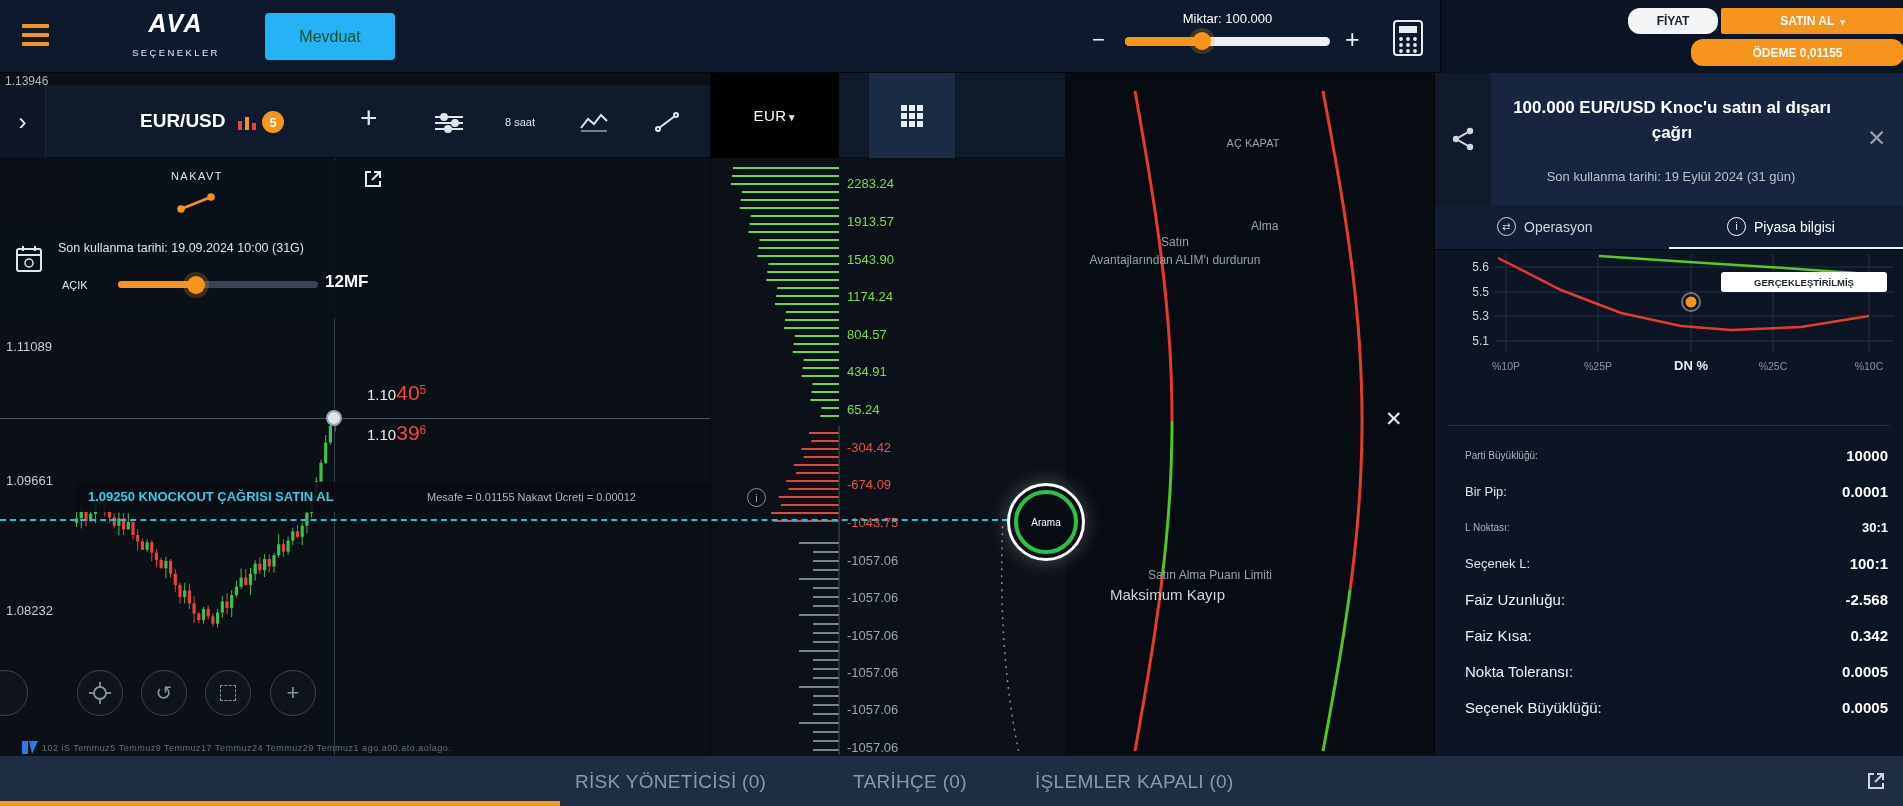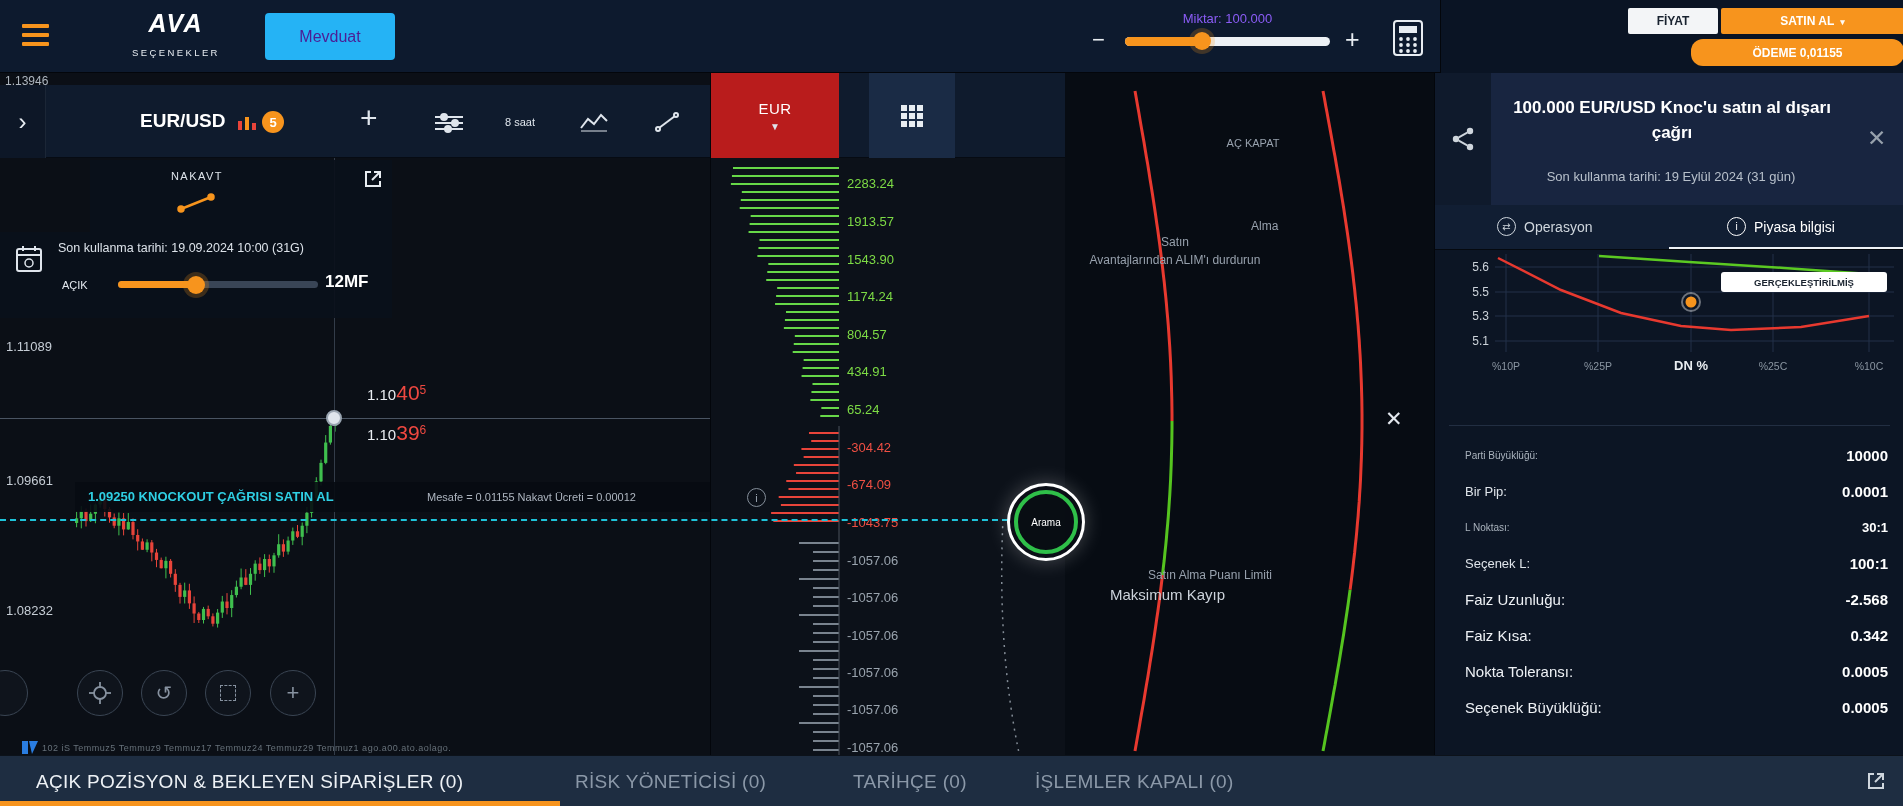--- a/index.html
+++ b/index.html
@@ -7,33 +7,33 @@
   body{font-family:"Liberation Sans",sans-serif;-webkit-font-smoothing:antialiased;color:#e8edf2}
   .app{position:relative;width:1903px;height:806px;overflow:hidden;background:#0b0f16}
   .abs{position:absolute}
   svg{display:block}
 
   
   .topbar{background:#0d1a2e;border-bottom:1px solid #03060b;z-index:40}
   .hbar{width:27px;height:4px;background:#f7941d;margin:5px 0;border-radius:1px}
   .logo-main{font-size:25px;font-weight:bold;font-style:italic;color:#fff;letter-spacing:2px;line-height:26px}
   .logo-sub{font-size:9.5px;letter-spacing:2.4px;color:#e8edf2;margin-top:11px}
-  .deposit-btn{background:#25b3f5;border:none;border-radius:4px;color:#4c1d95;font-size:16px;font-family:inherit;cursor:pointer}
+  .deposit-btn{background:#25b3f5;border:none;border-radius:4px;color:#14532d;font-size:16px;font-family:inherit;cursor:pointer}
   .balance-panel{background:#17283f;border-left:1px solid #0a1322;border-right:1px solid #0a1322}
   .balance-label{position:absolute;right:62px;top:11px;font-size:12px;color:#9fb0c4}
   .balance-value{position:absolute;right:62px;top:30px;font-size:16px;font-weight:bold;color:#fff}
   .kebab{position:absolute;right:12px;top:20px;font-size:22px;color:#dfe5ec;cursor:pointer}
-  .amount-label{font-size:13px;color:#8b5cf6}
+  .amount-label{font-size:13px;color:#ffffff}
   .stepper{font-size:22px;color:#e7ecf1;cursor:pointer;line-height:20px}
   .slider-track{height:9px;border-radius:5px;background:#edf1f5;overflow:hidden}
   .slider-fill{height:100%;background:#f7941d}
   .slider-thumb{width:18px;height:18px;border-radius:50%;background:#f7941d;box-shadow:0 0 0 4px rgba(247,148,29,.22)}
   .right-zone{background:#0a1424;border-left:1px solid #03060b}
   .put-btn{background:#0f1b2e;border:1px solid #273750;border-radius:3px;color:#ccd4de;font-size:11px;letter-spacing:.5px;font-family:inherit;cursor:pointer}
-  .price-btn{background:#f3f5f7;border:none;border-radius:2px;color:#18222f;font-size:12px;font-weight:bold;font-family:inherit;cursor:pointer}
+  .price-btn{background:#f3f5f7;border:none;border-radius:12px;color:#18222f;font-size:12px;font-weight:bold;font-family:inherit;cursor:pointer}
   .buy-btn{background:#f7941d;border:none;border-radius:2px;color:#fff;font-size:12px;font-weight:bold;font-family:inherit;cursor:pointer}
   .pay-btn{background:#f7941d;border:none;border-radius:12px;color:#fff;font-size:12px;font-weight:bold;font-family:inherit;cursor:pointer}
   .caret{font-size:9px;margin-left:6px;opacity:.95}
 
   
   .chart-panel{background:#0b0f16;overflow:hidden}
   .chart-header{background:#0f1b2d;border-bottom:1px solid #060b13;z-index:5}
   .chev-tile{width:46px;height:73px;background:#0d1727;border-right:1px solid #1b2636;color:#e8edf2;
              font-size:24px;display:flex;align-items:center;justify-content:center;cursor:pointer}
   .symbol{font-size:19px;font-weight:bold;color:#fff}
@@ -50,21 +50,21 @@
   .ko-strip{background:rgba(7,11,18,.9);z-index:18}
   .ko-label{font-size:13px;font-weight:bold;color:#2fd0e4}
   .ko-dist{font-size:11px;color:#aeb6c0}
   .tool-circle{width:46px;height:46px;border-radius:50%;border:1px solid #3a4553;background:rgba(18,24,34,.6);
                color:#8792a0;display:flex;align-items:center;justify-content:center;cursor:pointer;z-index:8}
   .xaxis-text{font-size:9px;color:#667079;letter-spacing:.5px;white-space:nowrap}
 
   
   .ladder-panel{background:#0c1119;border-left:1px solid #03060b;overflow:hidden}
   .ladder-header{background:#0f1b2d;border-bottom:1px solid #060b13}
-  .eur-tile{width:128px;height:85px;background:#b91c1c;display:flex;flex-direction:column;align-items:center;justify-content:center;cursor:pointer}
+  .eur-tile{width:128px;height:85px;background:#000000;display:flex;flex-direction:row;align-items:center;justify-content:center;cursor:pointer}
   .eur-text{font-size:15px;color:#fff;letter-spacing:.5px}
   .eur-caret{font-size:10px;color:#dfe5ec;margin-top:4px}
   .grid-tile{width:86px;height:85px;background:#1a2b45;display:flex;align-items:center;justify-content:center;cursor:pointer}
   .grid-icon{display:grid;grid-template-columns:repeat(3,6px);grid-gap:2px}
   .grid-icon i{width:6px;height:6px;background:#e8edf2}
   .lval{position:absolute;left:136px;font-size:13px;z-index:3}
   .info-circle{width:19px;height:19px;border-radius:50%;border:1.5px solid #848e99;color:#9aa4ae;font-size:11px;
                display:flex;align-items:center;justify-content:center;z-index:7}
 
   
@@ -635,19 +635,18 @@
 
   <footer class="abs bottombar" id="bottom-bar" style="left:0;top:755px;width:1903px;height:51px">
     <div class="btab-underline"></div>
     <div class="abs" style="right:16px;top:14px">
       <svg width="22" height="22" fill="none" stroke="#cfd6dd" stroke-width="2">
         <path d="M9 4 H4 V18 H18 V13"></path>
           <path d="M12 4 H18 V10"></path>
           <line x1="18" y1="4" x2="10" y2="12"></line>
       </svg>
     </div>
-  <div class="btab active" style="left: 36px;">AÇIK POZİSYON &amp; BEKLEYEN SİPARİŞLER (0)</div>
       <div class="btab" style="left: 575px; text-align: center;">RİSK YÖNETİCİSİ (0)</div>
       <div class="btab" style="left: 853px;">TARİHÇE (0)</div>
       <div class="btab" style="left: 1035px;">İŞLEMLER KAPALI (0)</div>
     </footer>
 
 </div>
 
 </body></html>

